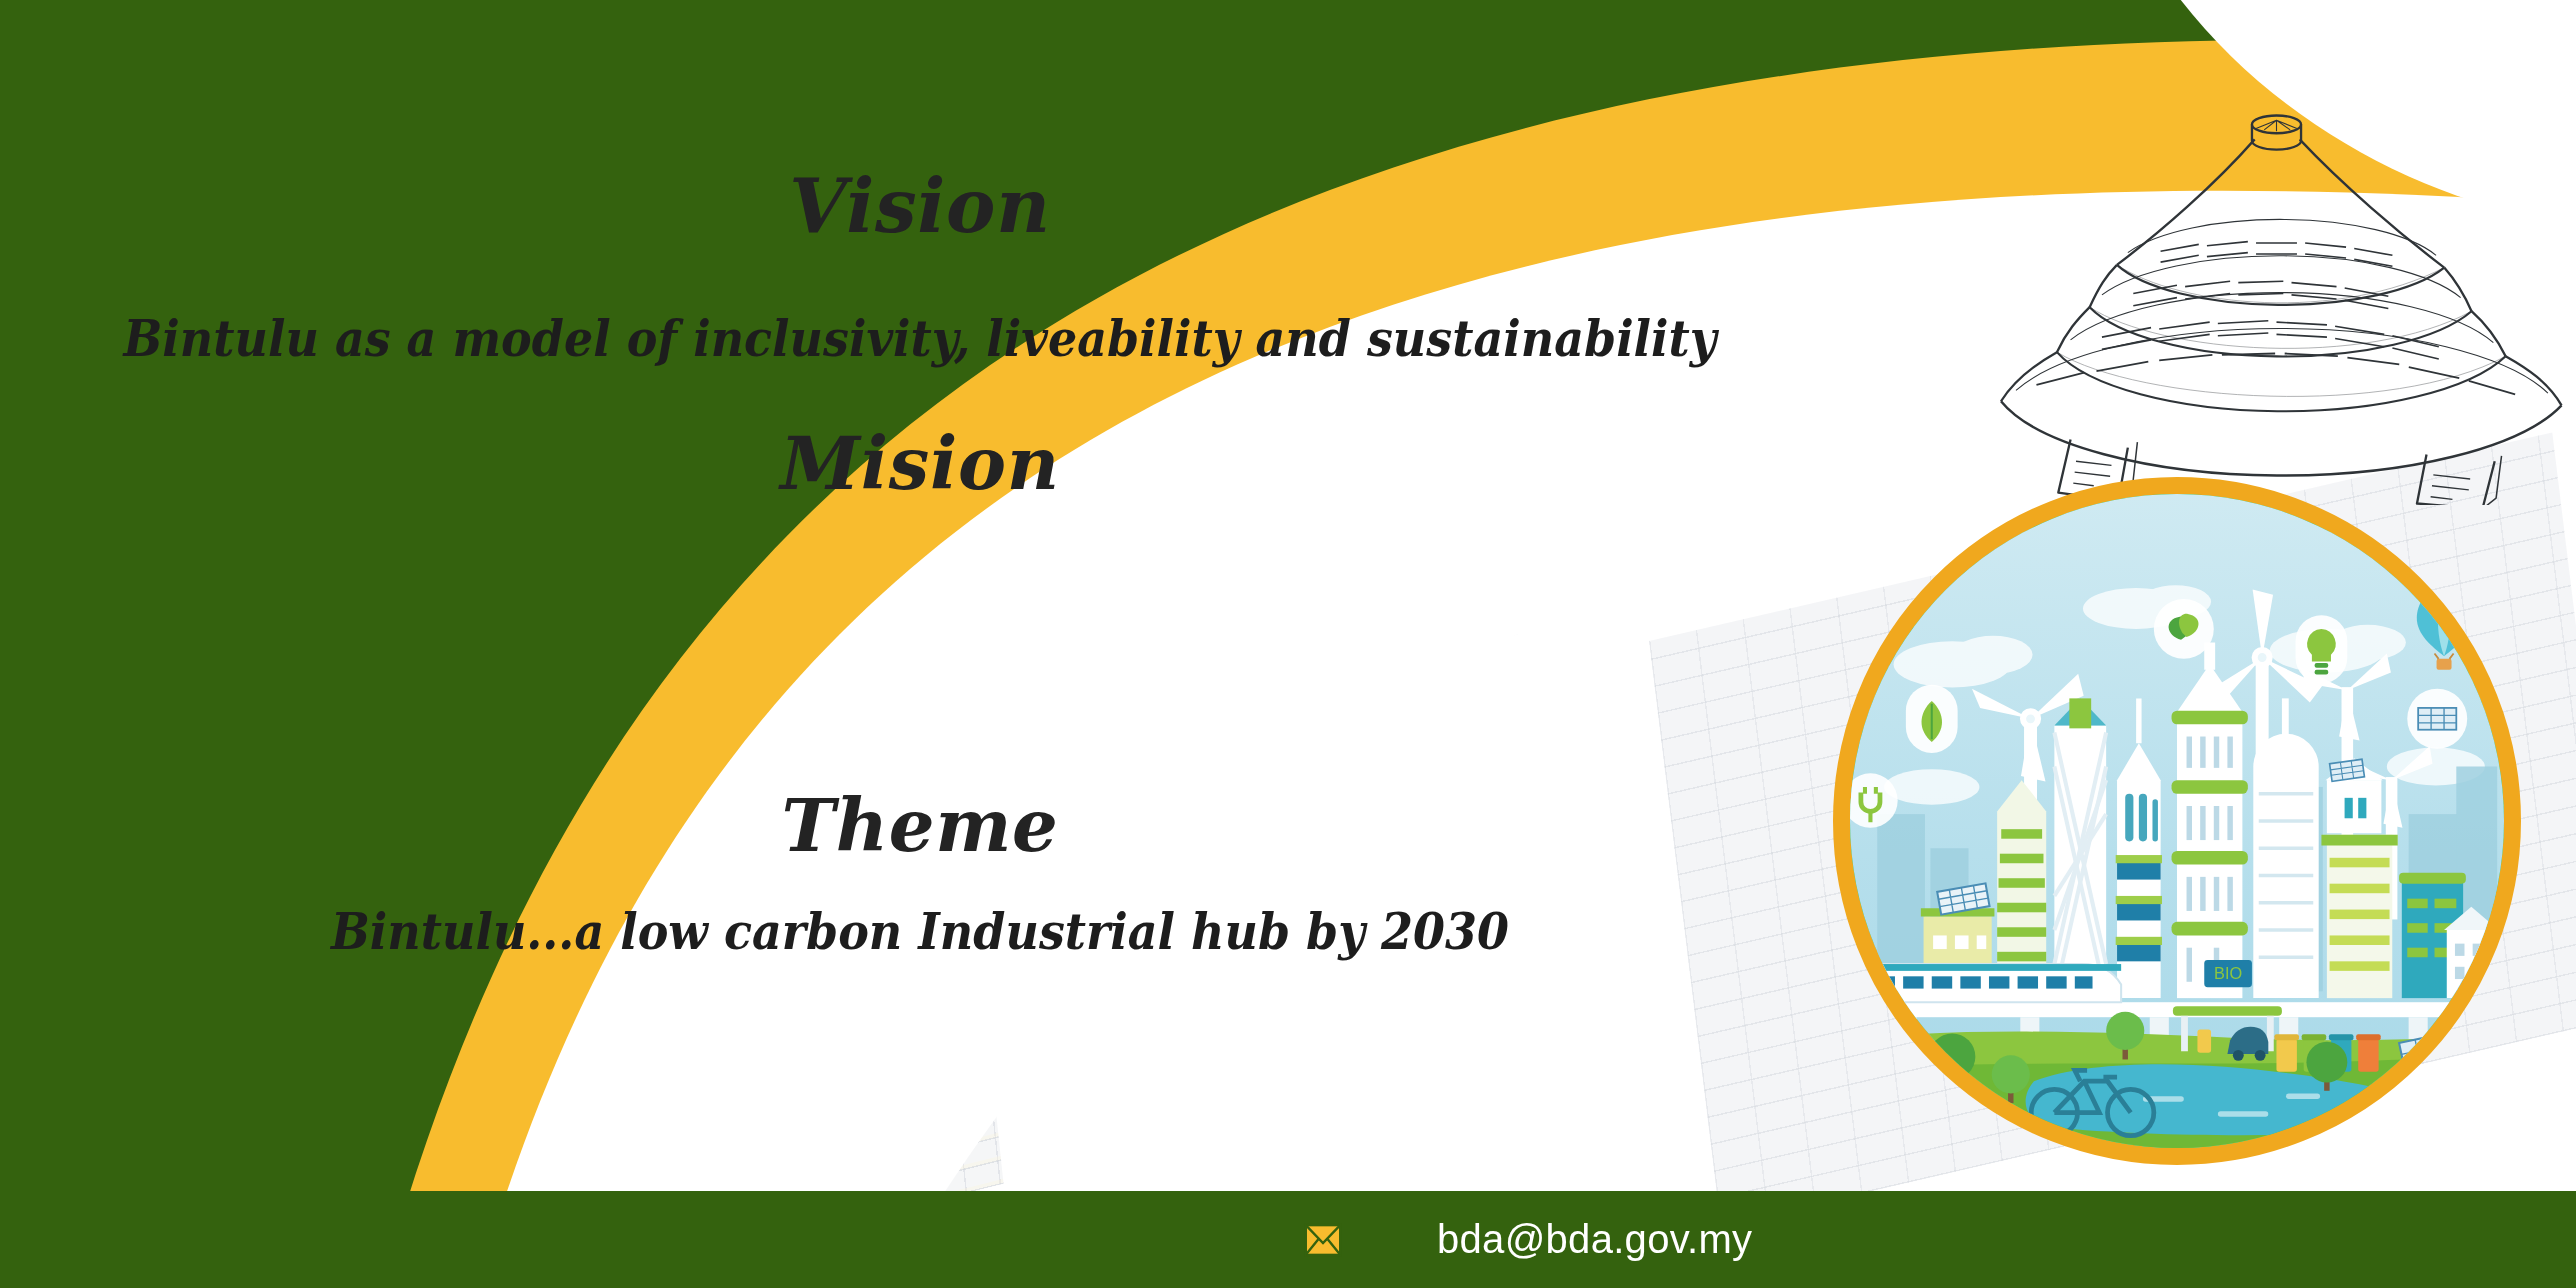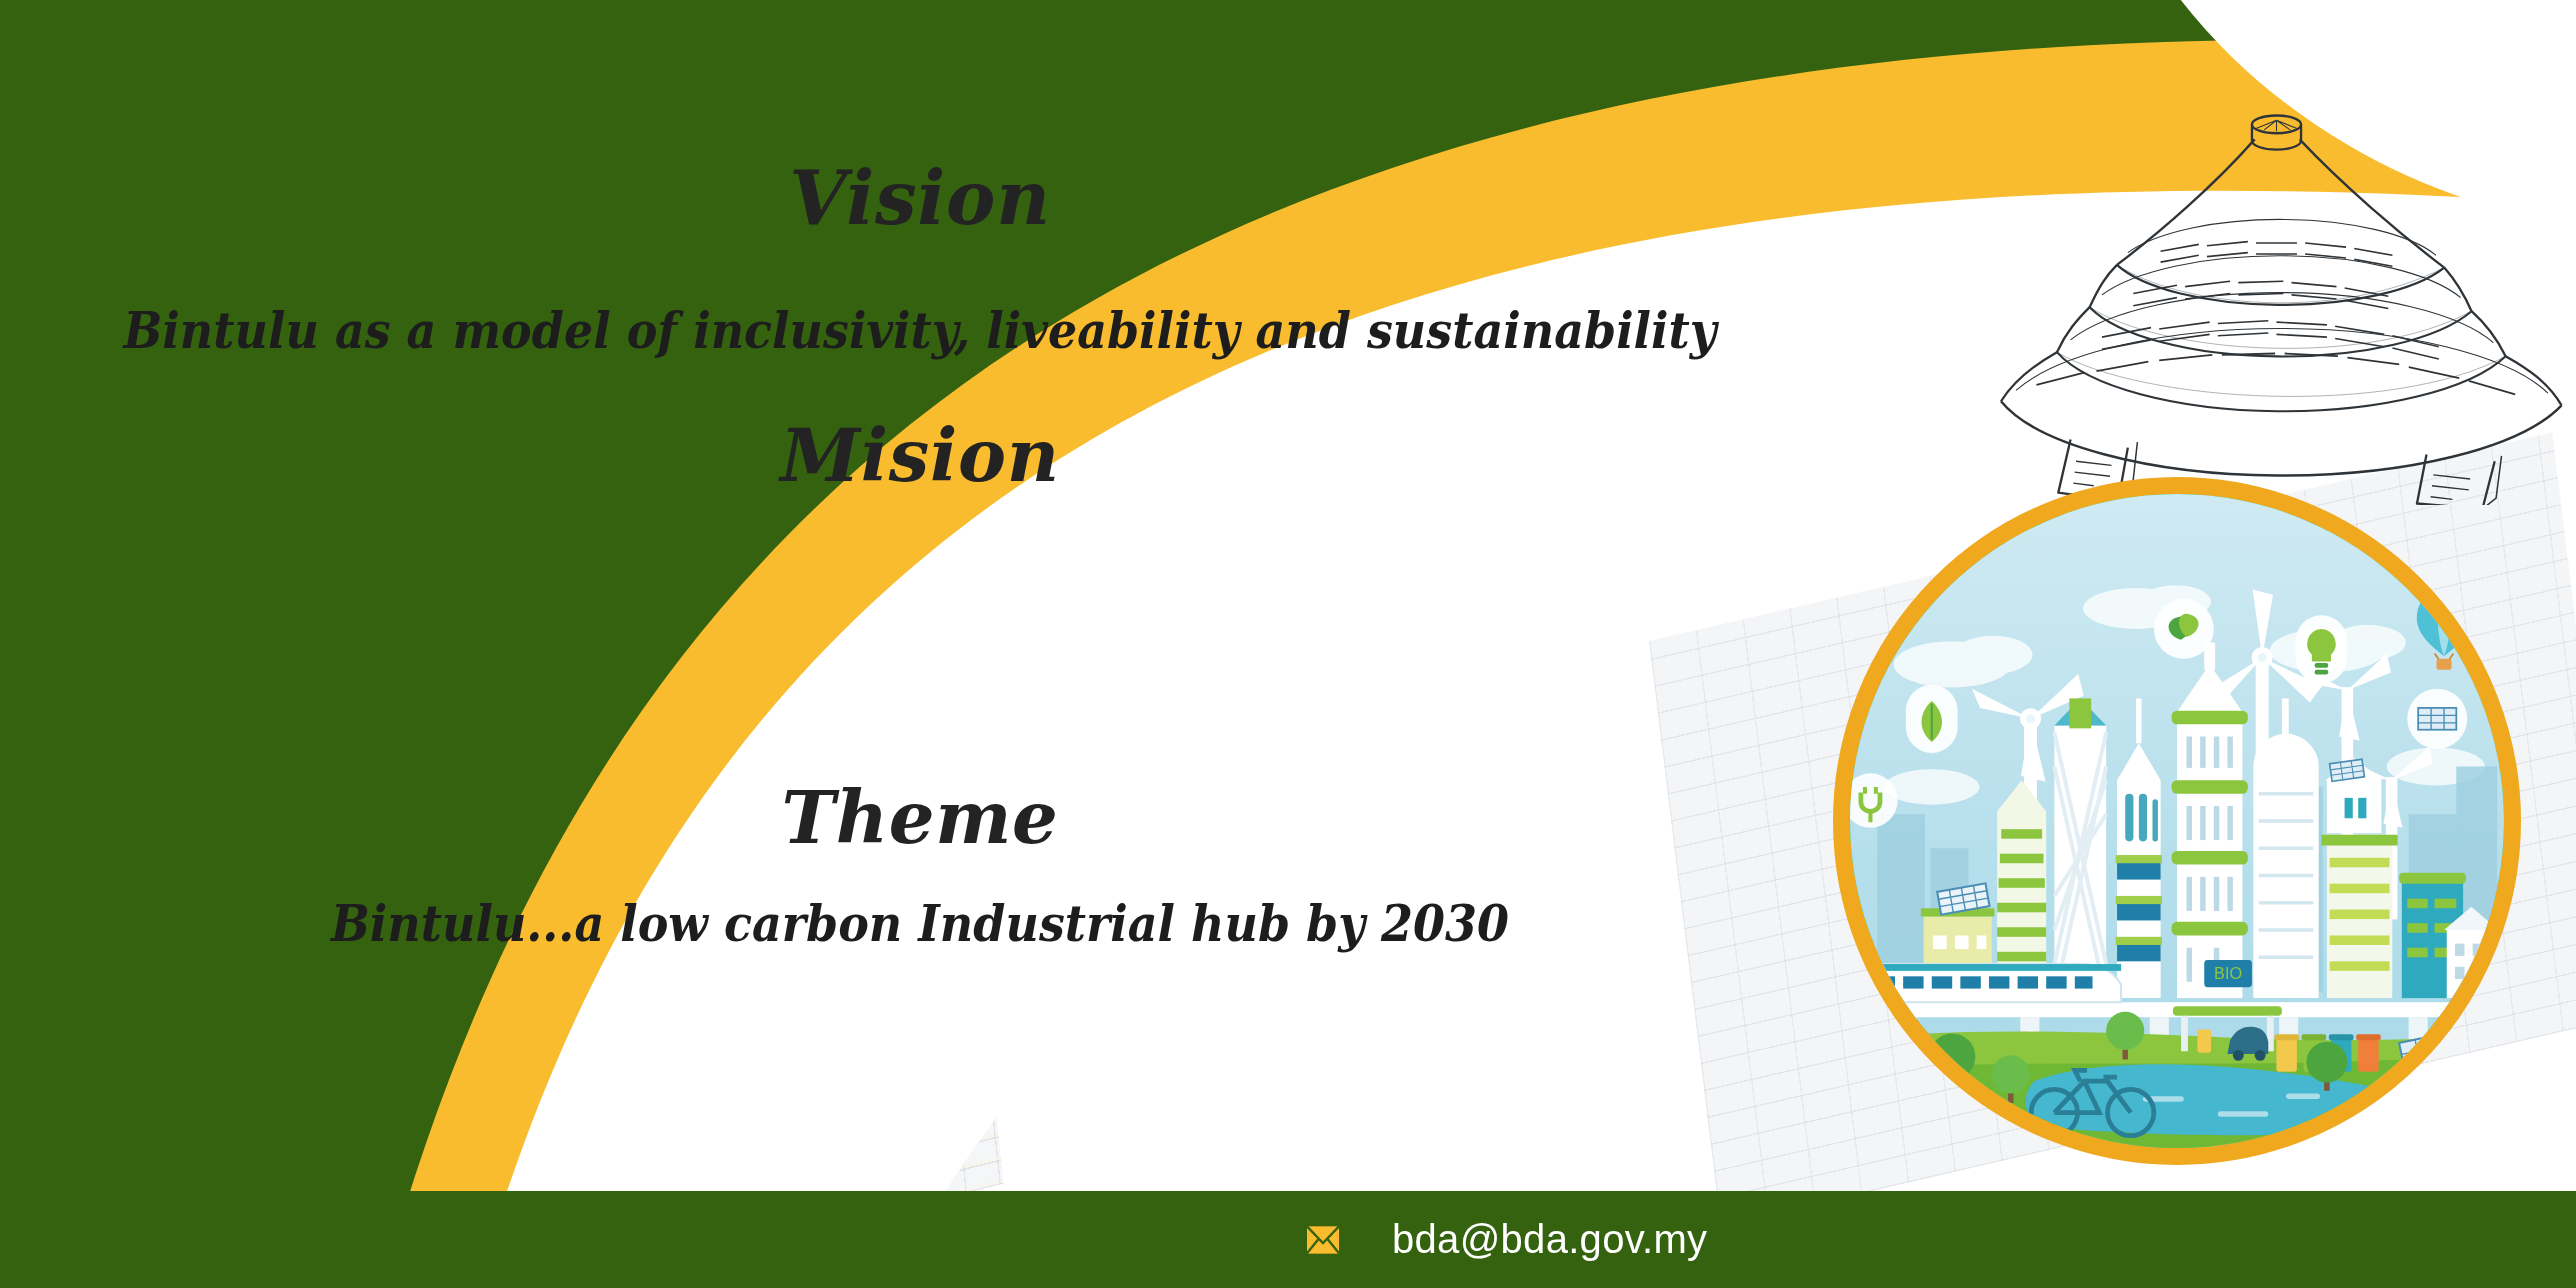--- a/index.html
+++ b/index.html
@@ -91,21 +91,21 @@
   .bld-strip3 {
     left:1704px; top:-123px; width:518px; height:518px;
     transform:rotate(-28deg);
     transform-origin:0 0;
     background-color:#f3f4f6;
     background-image:repeating-linear-gradient(0deg, rgba(200,206,214,.45) 0 1.4px, rgba(0,0,0,0) 1.4px 20.4px);
     opacity:.45;
   }
 
   
-  .content { position:absolute; left:0; top:8px; width:1840px; height:1191px; z-index:12;padding-left:32px; }
+  .content { position:absolute; left:0; top:16px; width:1840px; height:1191px; z-index:12;padding-left:32px; }
 
   .head {
     text-align:center; color:#232323;
     font-family:"DejaVu Serif", serif;
     font-weight:bold; font-style:italic;
     letter-spacing:0.7px;
   }
   .body-line {
     text-align:center; color:#1d1d1d;
     font-family:"DejaVu Serif", serif;
@@ -135,21 +135,21 @@
   #city-svg { position:absolute; left:0; top:0; width:100%; height:100%; }
 
   
   #footer {
     position:absolute; left:0; bottom:0; width:2576px; height:97px;
     background:#34620E; z-index:20;
     display:flex; align-items:center;
   }
   .foot-item { display:flex; align-items:center; }
   #foot-web   { margin-left:201px; }
-  #foot-mail  { margin-left:1298px; }
+  #foot-mail  { margin-left:1298px;gap:45px; }
   .foot-label {
     color:#ffffff; font-size:40px; font-family:"Liberation Sans", sans-serif;
     margin-left:44px; letter-spacing:0.3px;
   }
   .foot-icon { width:50px; height:50px; display:block; }
 </style>
 </head>
 <body>
 
 <div id="poster">

